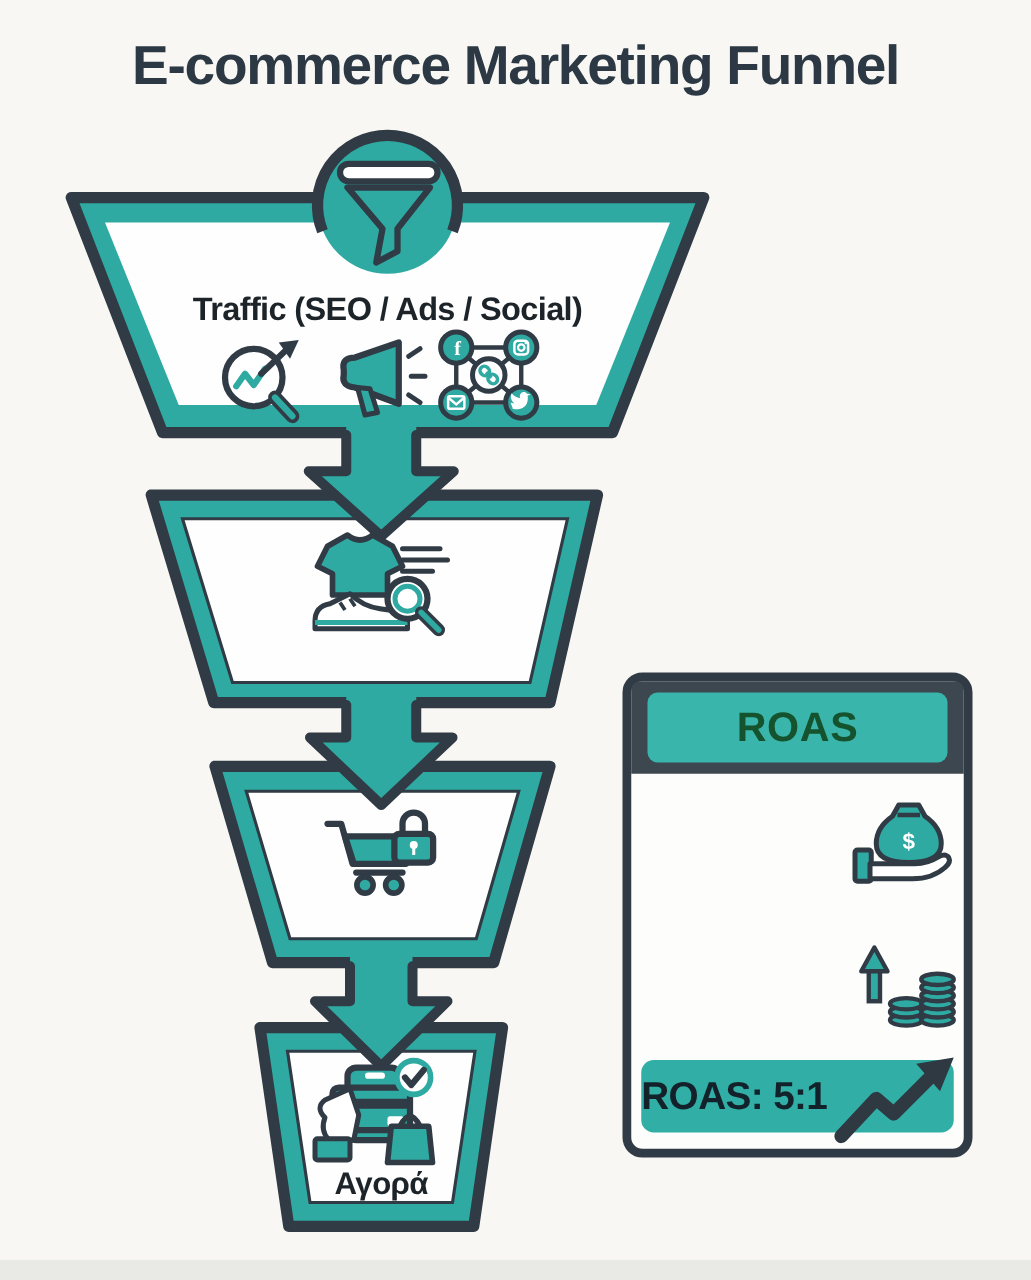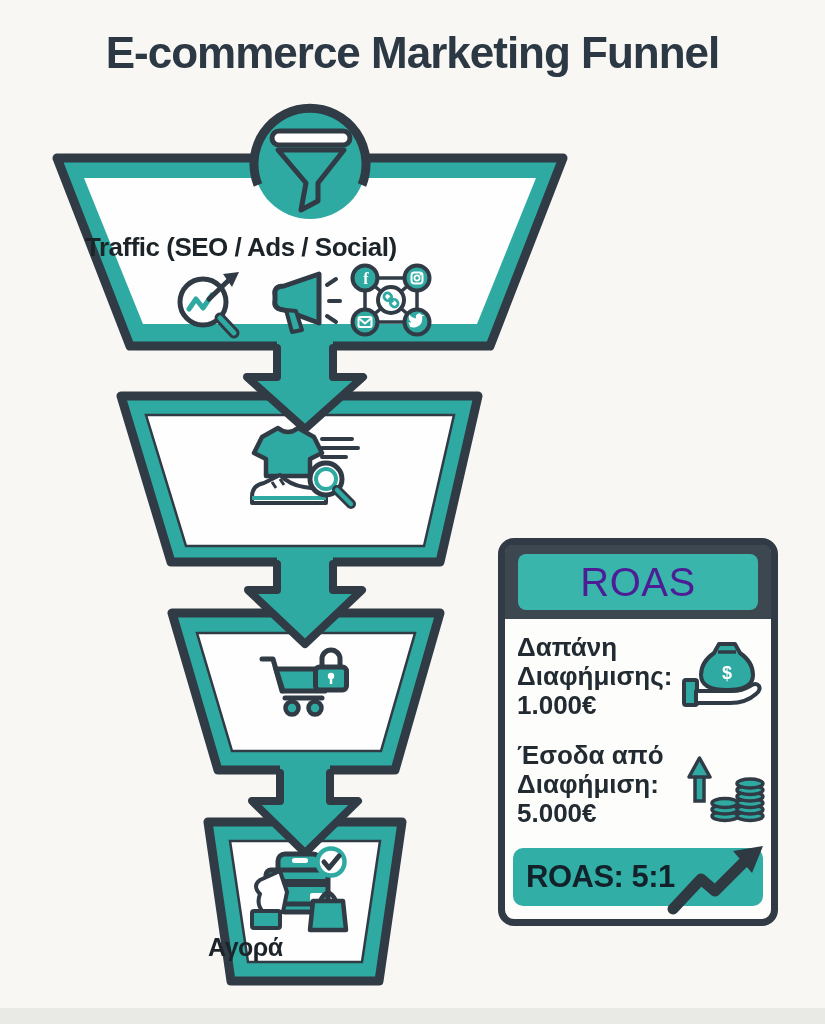--- a/index.html
+++ b/index.html
@@ -12,52 +12,52 @@
   .canvas{
     position:relative;width:825px;height:1008px;background:var(--bg);
     font-family:"Liberation Sans",sans-serif;overflow:hidden;margin:0 auto;
   }
   .title{
     position:absolute;top:28px;left:0;width:100%;text-align:center;
     font-size:44px;font-weight:bold;color:var(--title);letter-spacing:-1px;
   }
   svg.diagram{position:absolute;left:0;top:0;}
   .stage-label{
-    position:absolute;text-align:left;font-weight:bold;color:var(--ink);
+    position:absolute;text-align:center;font-weight:bold;color:var(--ink);
     letter-spacing:-0.5px;white-space:nowrap;
   }
   #label-traffic{left:85px;top:232px;width:450px;font-size:26px;}
   #label-product{left:121px;top:512px;width:364px;font-size:28px;}
   #label-checkout{left:172px;top:724px;width:268px;font-size:29px;}
   #label-purchase{left:208px;top:933px;width:194px;font-size:25px;}
 
   .roas-card{
     position:absolute;left:498px;top:538px;width:280px;height:388px;
     background:var(--card);border:7px solid var(--dark);border-radius:16px;
   }
   .roas-header{
     position:absolute;left:0;top:0;right:0;height:74px;background:var(--hdr);
     border-radius:7px 7px 0 0;padding:9px 13px;
   }
   .roas-title-box{
     width:100%;height:100%;background:var(--teal-bright);border-radius:8px;
     display:flex;align-items:center;justify-content:center;
-    font-size:40px;font-weight:normal;color:#4c1d95;letter-spacing:0.5px;
+    font-size:33px;font-weight:bold;color:#14532d;letter-spacing:0.5px;
   }
   .roas-text{position:absolute;left:12px;font-weight:bold;color:#212b31;font-size:26px;line-height:29px;}
   #spend-text{top:88px;}
   #revenue-text{top:196px;}
   .row-icon{position:absolute;}
   #money-bag-icon{left:176px;top:92px;}
   #coins-growth-icon{left:178px;top:198px;}
   .roas-result{
     position:absolute;left:8px;right:8px;top:303px;height:58px;
     background:var(--teal-result);border-radius:10px;
     display:flex;align-items:center;
-    font-size:31px;font-weight:bold;color:#13222a;padding-left:13px;
+    font-size:31px;font-weight:bold;color:#13222a;
     letter-spacing:-0.5px;
   }
   #trend-up-arrow-icon{position:absolute;left:158px;top:296px;overflow:visible;}
 </style>
 </head>
 <body>
 
 <div class="canvas">
 
   <div class="title">E-commerce Marketing Funnel</div>
@@ -182,41 +182,31 @@
   </svg>
 
   <div class="stage-label" id="label-traffic">Traffic (SEO / Ads / Social)</div>
   <div class="stage-label" id="label-purchase">Αγορά</div>
 
   <div class="roas-card">
     <div class="roas-header">
       <div class="roas-title-box">ROAS</div>
     </div>
 
-    <div class="roas-text" id="spend-text">
-      <div>Δαπάνη</div>
-      <div>Διαφήμισης:</div>
-      <div>1.000€</div>
-    </div>
 
     <svg class="row-icon" id="money-bag-icon" width="90" height="90" viewBox="0 0 90 90">
       <g transform="translate(45,46)">
         <rect x="-42" y="-3" width="13" height="25" rx="2" fill="var(--teal)" stroke="var(--dark)" stroke-width="4"></rect>
         <path d="M-30,8 L6,8 Q16,8 24,3 Q30,-1 33,3 Q35,7 30,11 Q20,20 4,20 L-30,20 Z" fill="#ffffff" stroke="var(--dark)" stroke-width="4" stroke-linejoin="round"></path>
         <path d="M-7,-39 L9,-39 L14,-30 Q27,-21 27,-8 Q27,7 1,7 Q-25,7 -25,-8 Q-25,-21 -12,-30 Z" fill="var(--teal)" stroke="var(--dark)" stroke-width="4" stroke-linejoin="round"></path>
         <path d="M-8,-31 L10,-31" stroke="var(--dark)" stroke-width="3.5"></path>
         <text x="1" y="-4" text-anchor="middle" font-size="18" font-weight="bold" fill="#ffffff" font-family="Liberation Sans, sans-serif">$</text>
       </g>
     </svg>
 
-    <div class="roas-text" id="revenue-text">
-      <div>Έσοδα από</div>
-      <div>Διαφήμιση:</div>
-      <div>5.000€</div>
-    </div>
 
     <svg class="row-icon" id="coins-growth-icon" width="90" height="90" viewBox="0 0 90 90">
       <g transform="translate(46,48)">
         <rect x="-34" y="-16" width="9" height="26" fill="var(--teal)" stroke="var(--dark)" stroke-width="3.5"></rect>
         <polygon points="-40,-14 -29.5,-33 -19,-14" fill="var(--teal)" stroke="var(--dark)" stroke-width="3.5" stroke-linejoin="round"></polygon>
         <g fill="var(--teal)" stroke="var(--dark)" stroke-width="3.5">
           <ellipse cx="-4" cy="25" rx="13" ry="4.5"></ellipse>
           <ellipse cx="-4" cy="18.5" rx="13" ry="4.5"></ellipse>
           <ellipse cx="-4" cy="12" rx="13" ry="4.5"></ellipse>
           <ellipse cx="21" cy="25" rx="13" ry="4.5"></ellipse>

